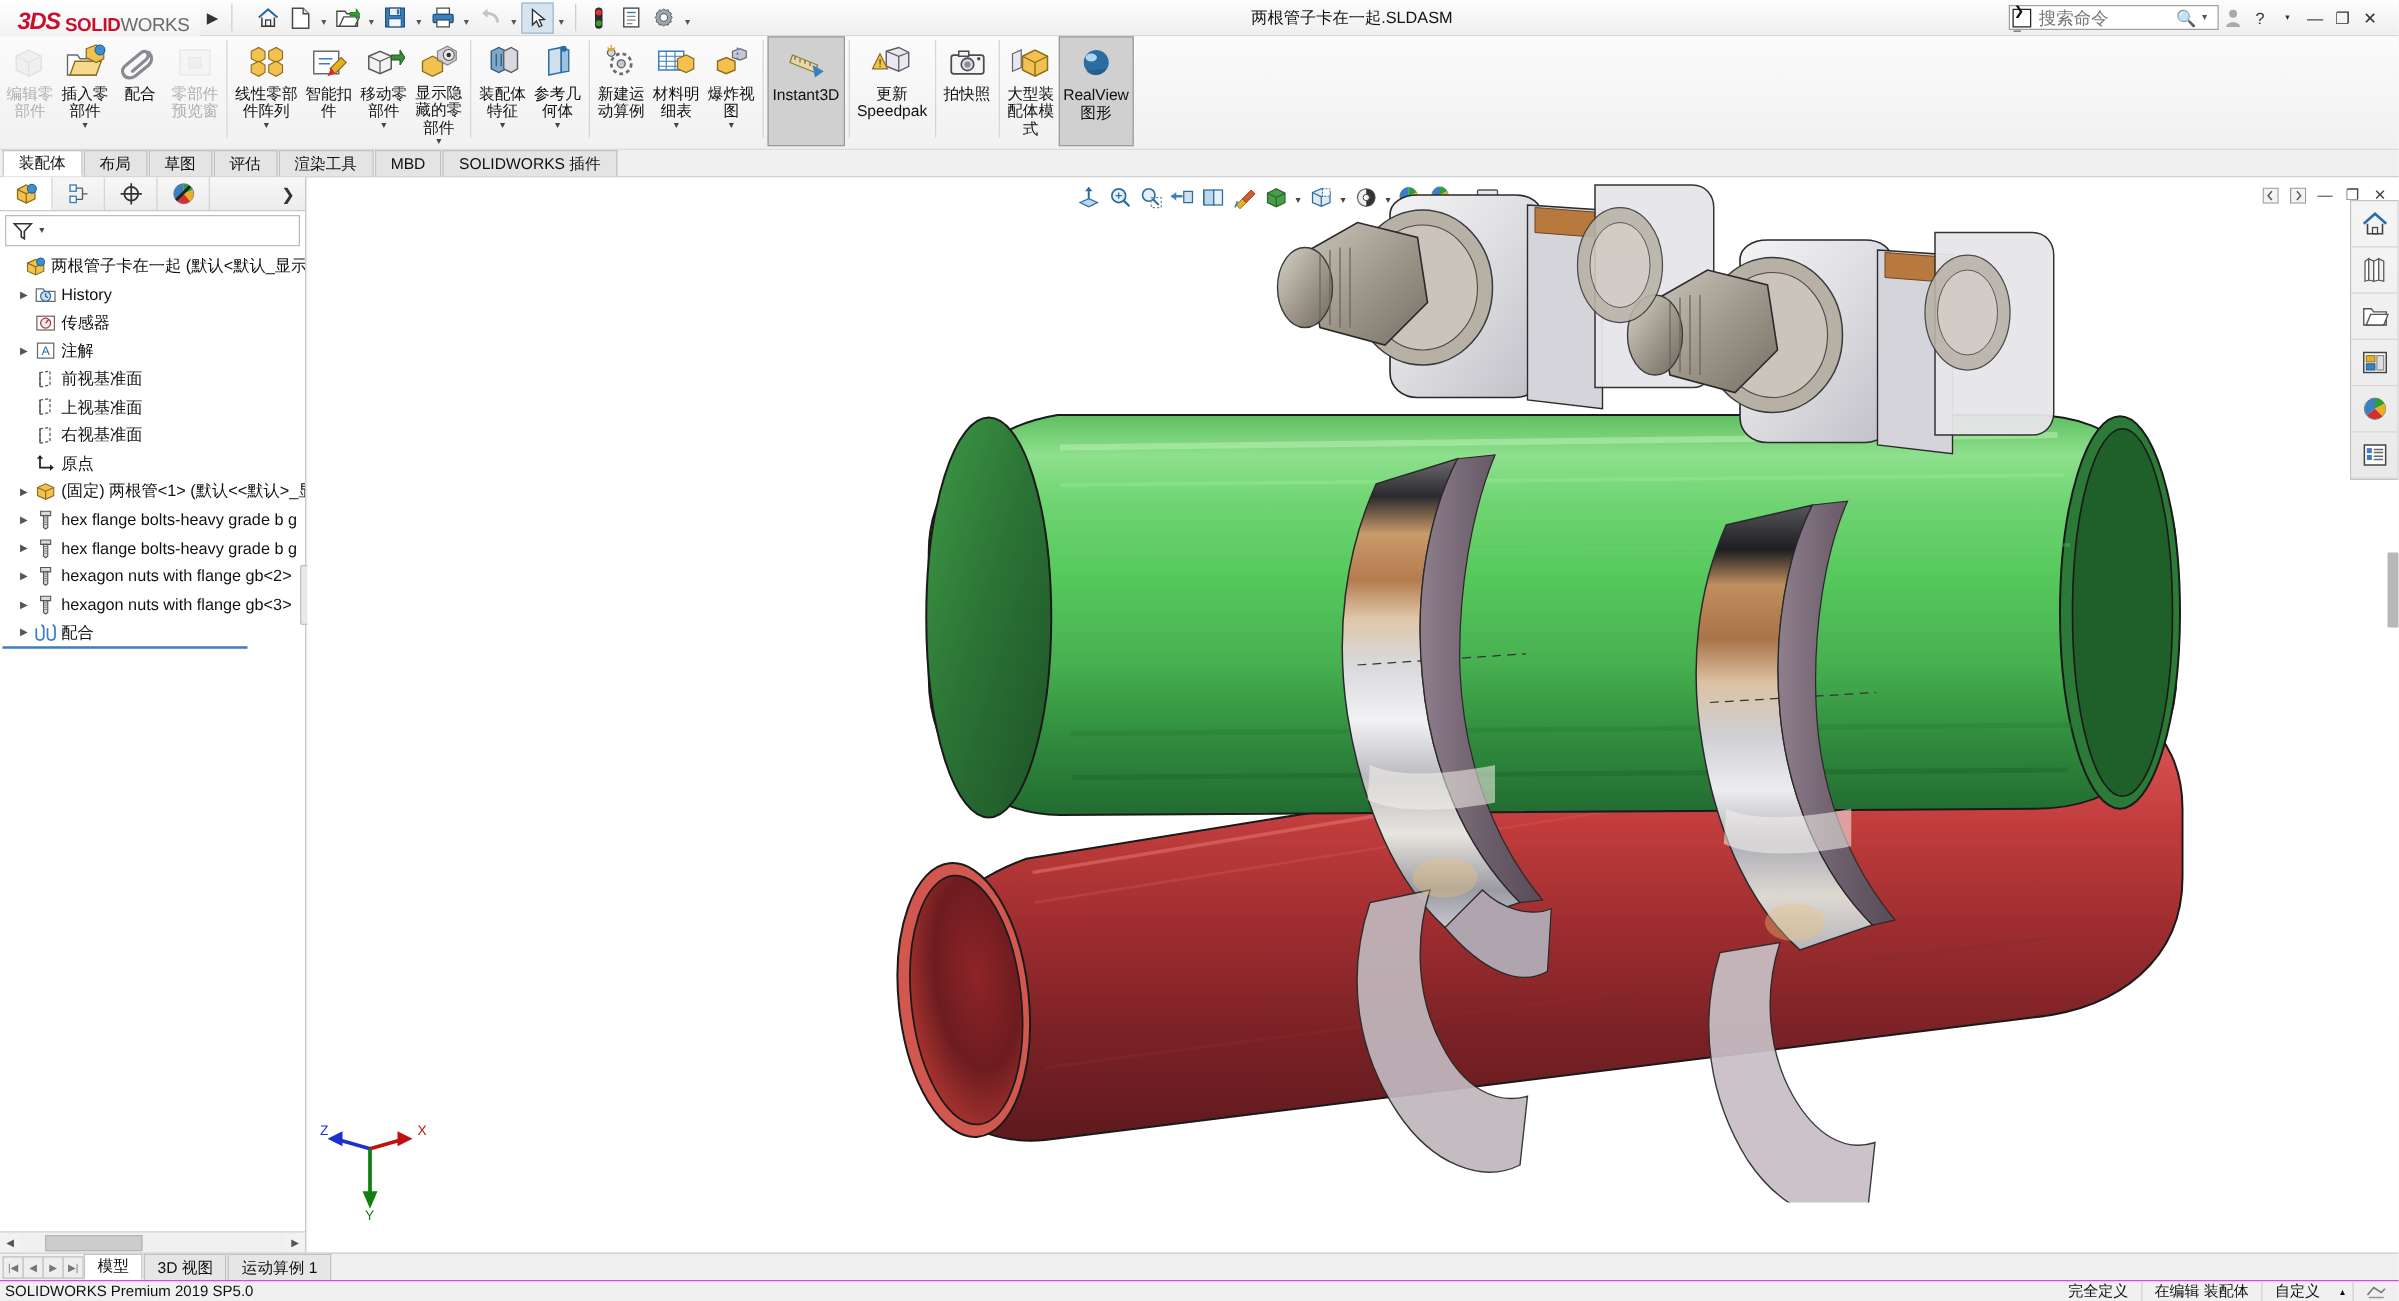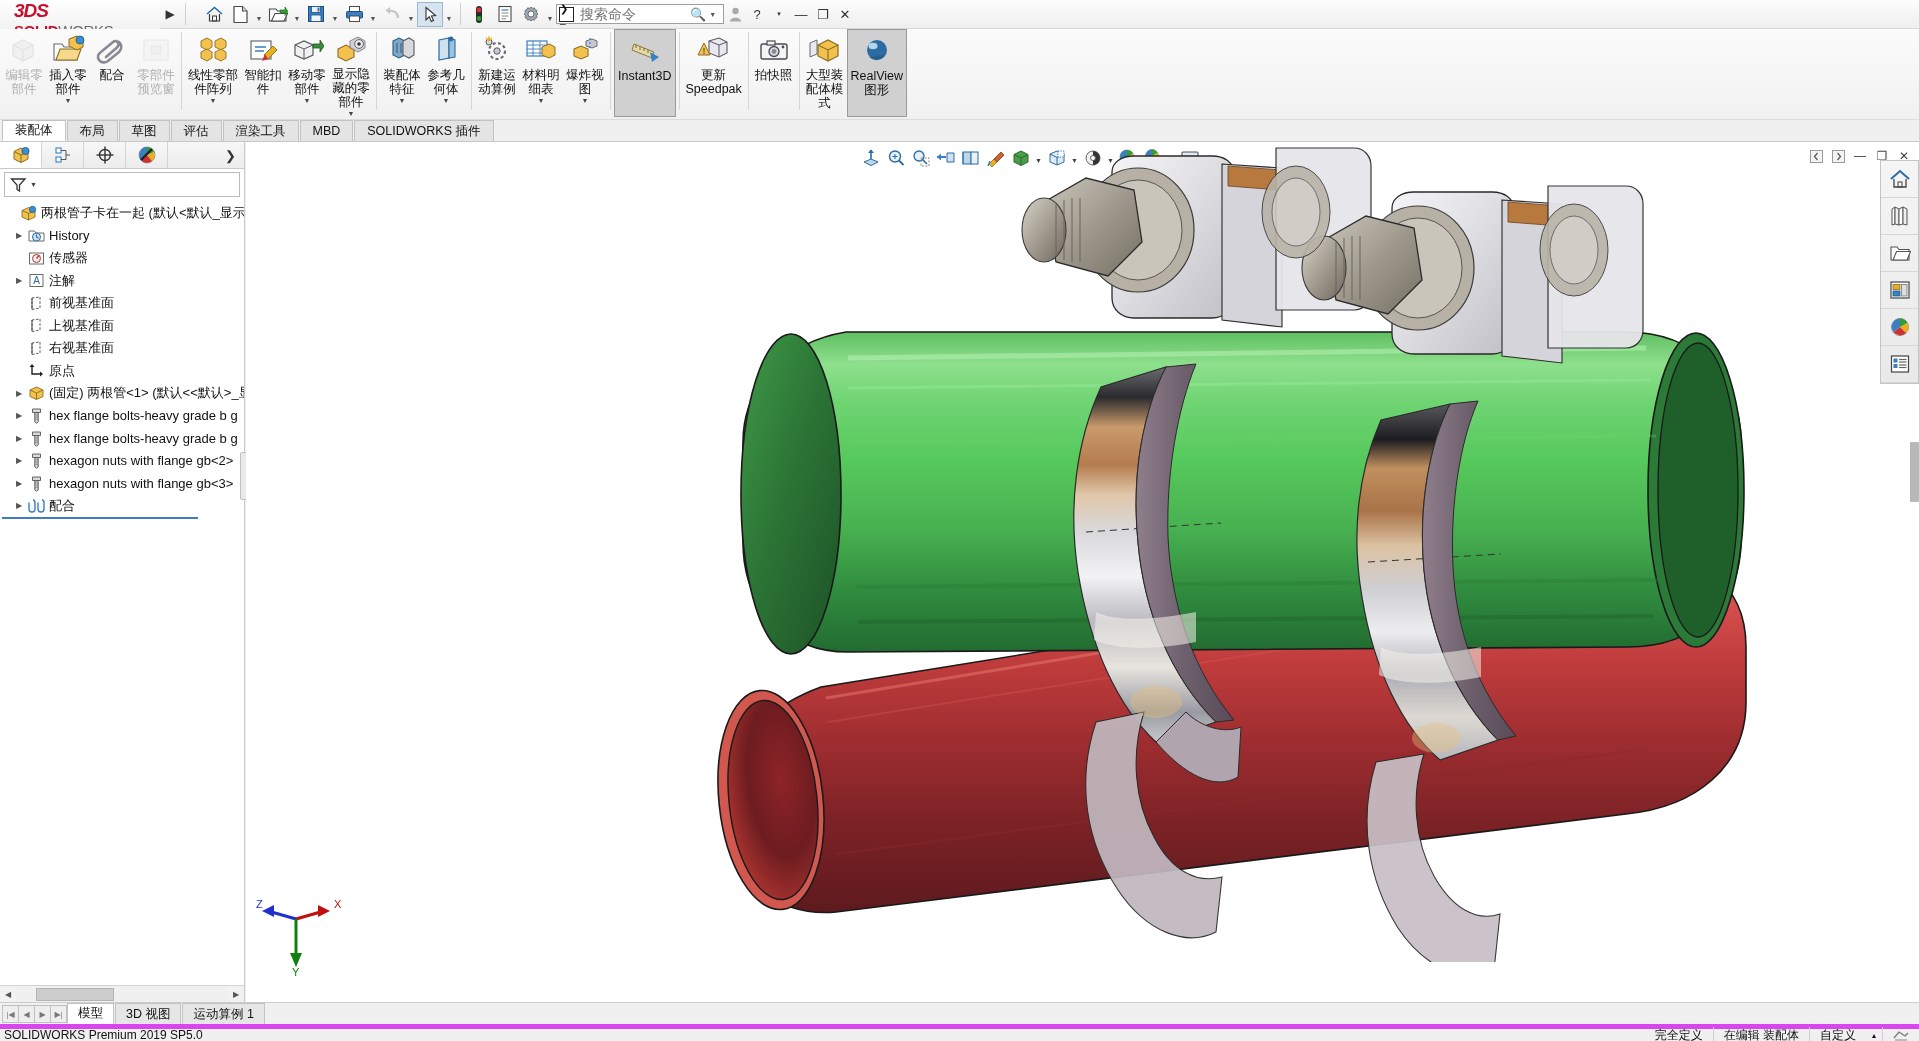--- a/index.html
+++ b/index.html
@@ -21,23 +21,22 @@
 
   
   .titlebar {
     position: absolute; left: 0; top: 0; width: 1919px; height: 29px;
     background: linear-gradient(#fdfdfd, #efefef);
     border-bottom: 1px solid #d8d8d8;
     display: flex; align-items: center;
   }
   .logo-box {
     width: 160px; height: 29px;
-    display: flex; align-items: flex-start; padding-left: 14px;
+    display: flex; align-items: flex-end; padding-left: 14px;
     background: linear-gradient(#ffffff, #f2f2f2);
-    flex-direction: column;
   }
   .logo-3ds {
     font-weight: bold; font-size: 19px; color: #c8102e;
     font-style: italic; letter-spacing: -1px; margin-right: 4px;
   }
   .logo-sw { font-weight: bold; font-size: 15px; color: #c8102e; letter-spacing: -0.3px;}
   .logo-sw .works { color: #6b6b6b; font-weight: normal; }
   .tb-sep { width: 1px; height: 22px; background: #d0d0d0; margin: 0 5px; }
   .tb-arrow {
     width: 20px; height: 29px; display: flex; align-items: center; justify-content: center;
@@ -210,21 +209,21 @@
     margin-right: -1px;
   }
   .btab {
     height: 21px; padding: 0 10px; display: flex; align-items: center;
     font-size: 12.5px; color: #111; background: #e6e6e6;
     border: 1px solid #c2c2c2; border-bottom: none; margin-left: 1px;
   }
   .btab.active { background: #ffffff; border-bottom: 1px solid #fff; }
   .statusbar {
     position: absolute; left: 0; top: 1024px; width: 1919px; height: 17px;
-    background: #f0f0f0; border-top: 5px solid #d946ef;
+    background: #f0f0f0; border-top: 1px solid #d946ef;
     display: flex; align-items: center; font-size: 12px; color: #111;
   }
   .sb-left { padding-left: 4px; }
   .sb-right { margin-left: auto; display: flex; align-items: center; }
   .sb-cell { padding: 0 10px; border-left: 1px solid #cfcfcf; height: 16px; display:flex; align-items:center;}
   .sb-cell.nb { border-left: none; }
   svg { display: block; }
 </style>
 </head>
 <body>
@@ -321,20 +320,21 @@
 
       <div class="qat-btn">
         <svg width="18" height="18" viewBox="0 0 18 18">
             <path d="M9 2.2 L10.6 3.3 L12.5 2.9 L13.2 4.7 L15 5.5 L14.6 7.4 L15.8 9 L14.6 10.6 L15 12.5 L13.2 13.3 L12.5 15.1 L10.6 14.7 L9 15.8 L7.4 14.7 L5.5 15.1 L4.8 13.3 L3 12.5 L3.4 10.6 L2.2 9 L3.4 7.4 L3 5.5 L4.8 4.7 L5.5 2.9 L7.4 3.3 Z" fill="#9ea7ae" stroke="#5a6066" stroke-width=".8"></path>
             <circle cx="9" cy="9" r="3" fill="#fff" stroke="#5a6066" stroke-width=".9"></circle>
           </svg>
       </div>
       <div class="qat-drop">▼</div>
     </div>
 
+    <div class="title-center">两根管子卡在一起.SLDASM</div>
 
     <div class="search-wrap">
       <div class="search-box">
         <div class="search-icon-sq">❯_</div>
         <input class="search-input" placeholder="搜索命令" style="">
         <span class="mag">🔍</span>
         <span style="font-size:7px;color:#555;margin-left:3px;">▼</span>
       </div>
       <div class="win-btns">
         <div class="win-btn">

